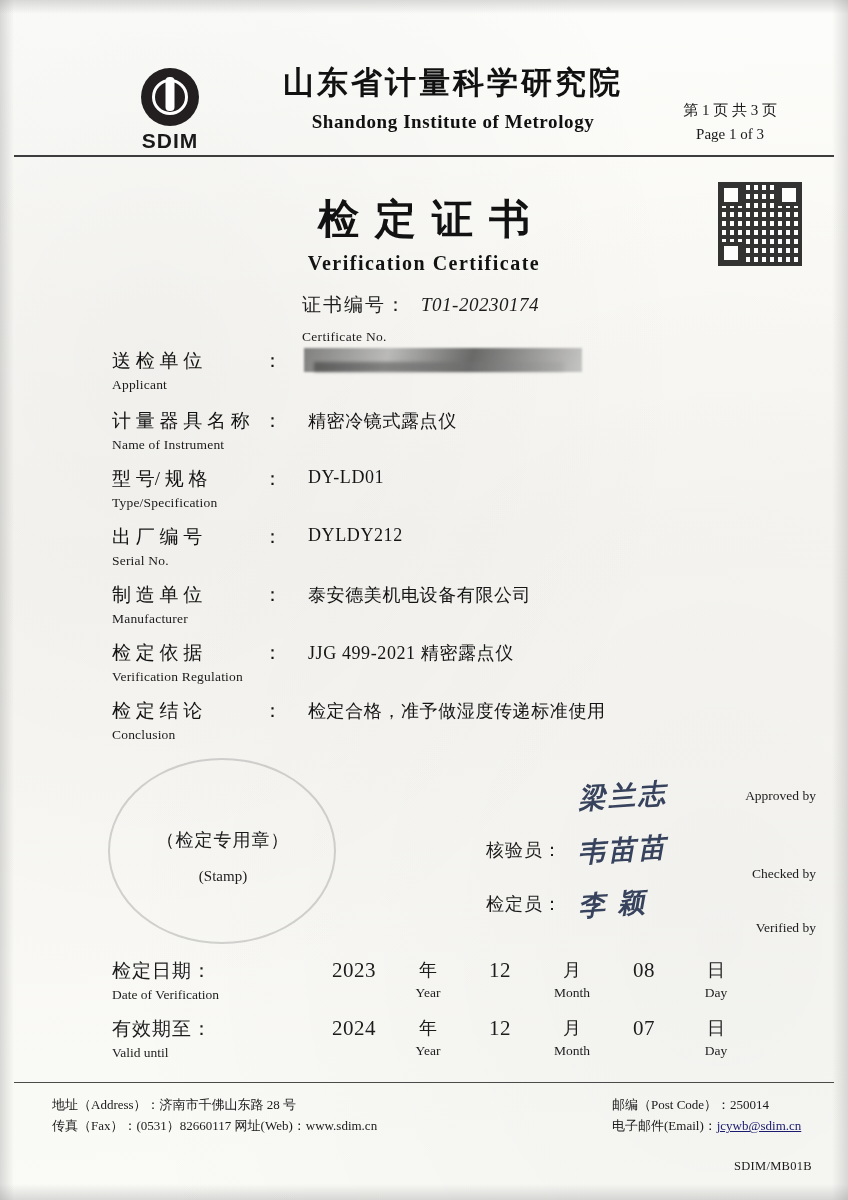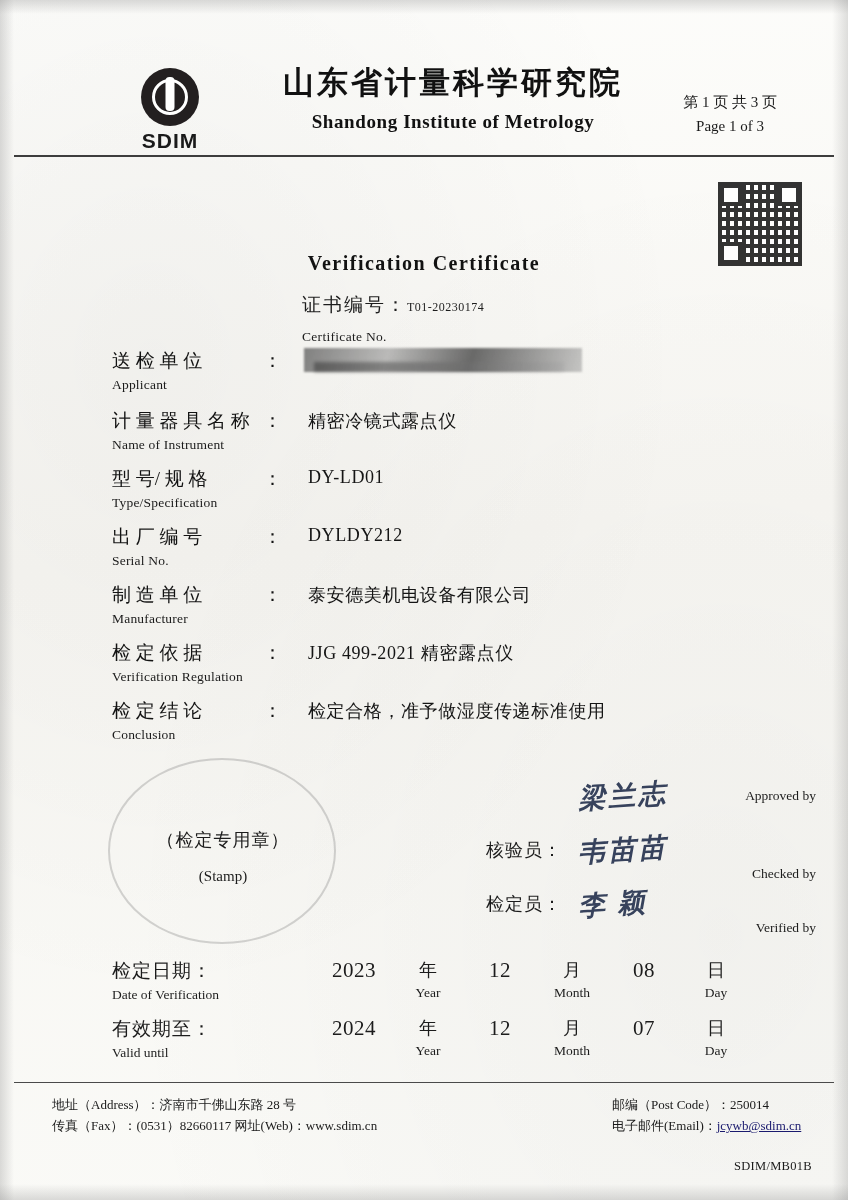--- a/index.html
+++ b/index.html
@@ -111,21 +111,21 @@
   .org-en {
     font-family: "Liberation Serif", serif;
     font-weight: bold;
     font-size: 19px;
     letter-spacing: 0.6px;
     margin-top: 7px;
     color: #111;
   }
   .pageno {
     position: absolute;
-    right: 0; top: 28px;
+    right: 0; top: 36px;
     width: 140px;
     text-align: center;
     font-size: 15px;
     line-height: 1.6;
     color: #1a1a1a;
   }
   .rule {
     position: absolute;
     left: 14px;
     width: 820px;
@@ -185,22 +185,24 @@
     position: absolute;
     left: 302px; top: 292px;
     width: 420px;
   }
   .certno .cn {
     font-size: 19px;
     letter-spacing: 2px;
     display: inline-block;
   }
   .certno .val {
-    font-size: 12px;
+    font-size: 19px;
+    margin-left: 14px;
     letter-spacing: 0.5px;
+    font-style: italic;
   }
   .certno .en {
     font-size: 13.5px;
     margin-top: 11px;
     letter-spacing: 0.3px;
   }
 
   
   .field {
     position: absolute;
@@ -361,20 +363,21 @@
         <div class="org-en">Shandong  Institute  of  Metrology</div>
       </div>
       <div class="pageno">
         <div>第 1 页  共 3 页</div>
         <div>Page  1  of  3</div>
       </div>
     </div>
 
     <div class="rule top"></div>
 
+    <div class="title-cn">检定证书</div>
     <div class="title-en">Verification   Certificate</div>
 
     <div class="qr">
       <span class="qr-eye tl"></span>
       <span class="qr-eye tr"></span>
       <span class="qr-eye bl"></span>
     </div>
 
     <div class="certno">
       <span class="cn">证书编号：</span><span class="val">T01-20230174</span>

